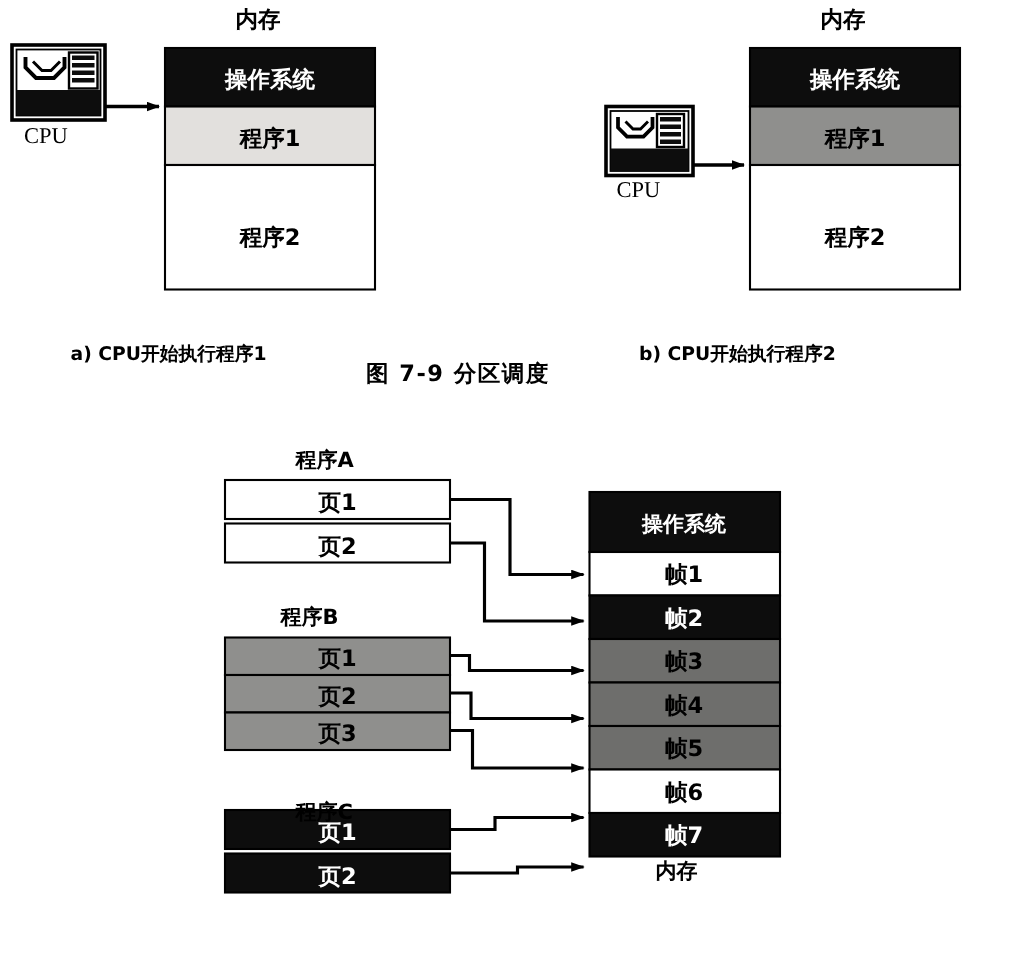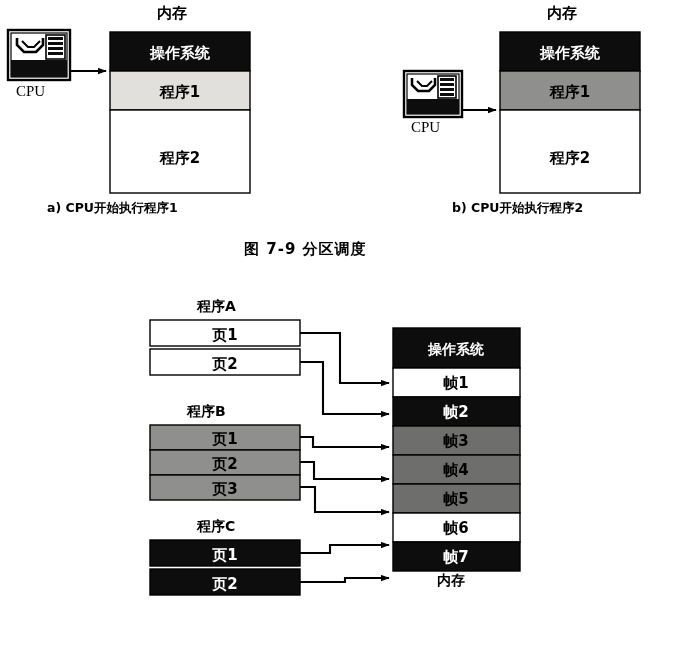--- a/index.html
+++ b/index.html
@@ -12,21 +12,21 @@
   .stage{position:absolute;inset:0;}
   .lbl{position:absolute;white-space:nowrap;font-weight:normal;}
   .lbl-cn{font-family:"DejaVu Sans","Liberation Sans",sans-serif;font-weight:bold;text-align:center;}
   .cap{
     position:absolute;white-space:nowrap;font-weight:bold;
     font-family:"DejaVu Sans","Liberation Sans",sans-serif;
   }
   .memtitle{font-size:15px;}
   .boxlabel{font-size:14px;}
   .figcap{font-size:15px;letter-spacing:1px;}
-  .subcap{font-size:12.5px;}
+  .subcap{font-size:12.5px;margin-top:28px;}
   svg{position:absolute;top:0;left:0;overflow:visible;}
   .blk{stroke:#000;stroke-width:1.4;}
   .cell-txt{
     font-family:"DejaVu Sans","Liberation Sans",sans-serif;
     font-weight:bold;text-anchor:middle;
   }
   .wire{stroke:#000;stroke-width:2.1;fill:none;}
   .cpuline{stroke:#000;stroke-width:2.2;fill:none;}
 </style>
 </head>
@@ -161,26 +161,26 @@
   <div class="lbl lbl-cn memtitle" style="left:157px;top:4px;">内存</div>
 
   <div class="lbl memtitle" style="left:16px;top:83px;font-family:'Liberation Serif',serif;">CPU</div>
 
   <div class="cap subcap" style="left:47px;top:200px;">a) CPU开始执行程序1</div>
 
   <div class="lbl lbl-cn memtitle" style="left:547px;top:4px;">内存</div>
 
   <div class="lbl memtitle" style="left:411px;top:119px;font-family:'Liberation Serif',serif;">CPU</div>
 
-  <div class="cap subcap" style="left:452px;top:200px;">b) CPU开始执行程序2</div>
+  <div class="cap subcap" style="left:426px;top:200px;">b) CPU开始执行程序2</div>
 
   <div class="cap figcap" style="left:244px;top:240px;">图 7-9    分区调度</div>
 
   <div class="lbl lbl-cn boxlabel" style="left:197px;top:298px;">程序A</div>
 
   <div class="lbl lbl-cn boxlabel" style="left:187px;top:403px;">程序B</div>
 
-  <div class="lbl lbl-cn boxlabel" style="left:197px;top:518px;">程序C</div>
+  <div class="lbl lbl-cn boxlabel" style="left:197px;top:533px;">程序C</div>
 
   <div class="lbl lbl-cn boxlabel" style="left:437px;top:572px;">内存</div>
 
 
 </div>
 
 </body></html>

